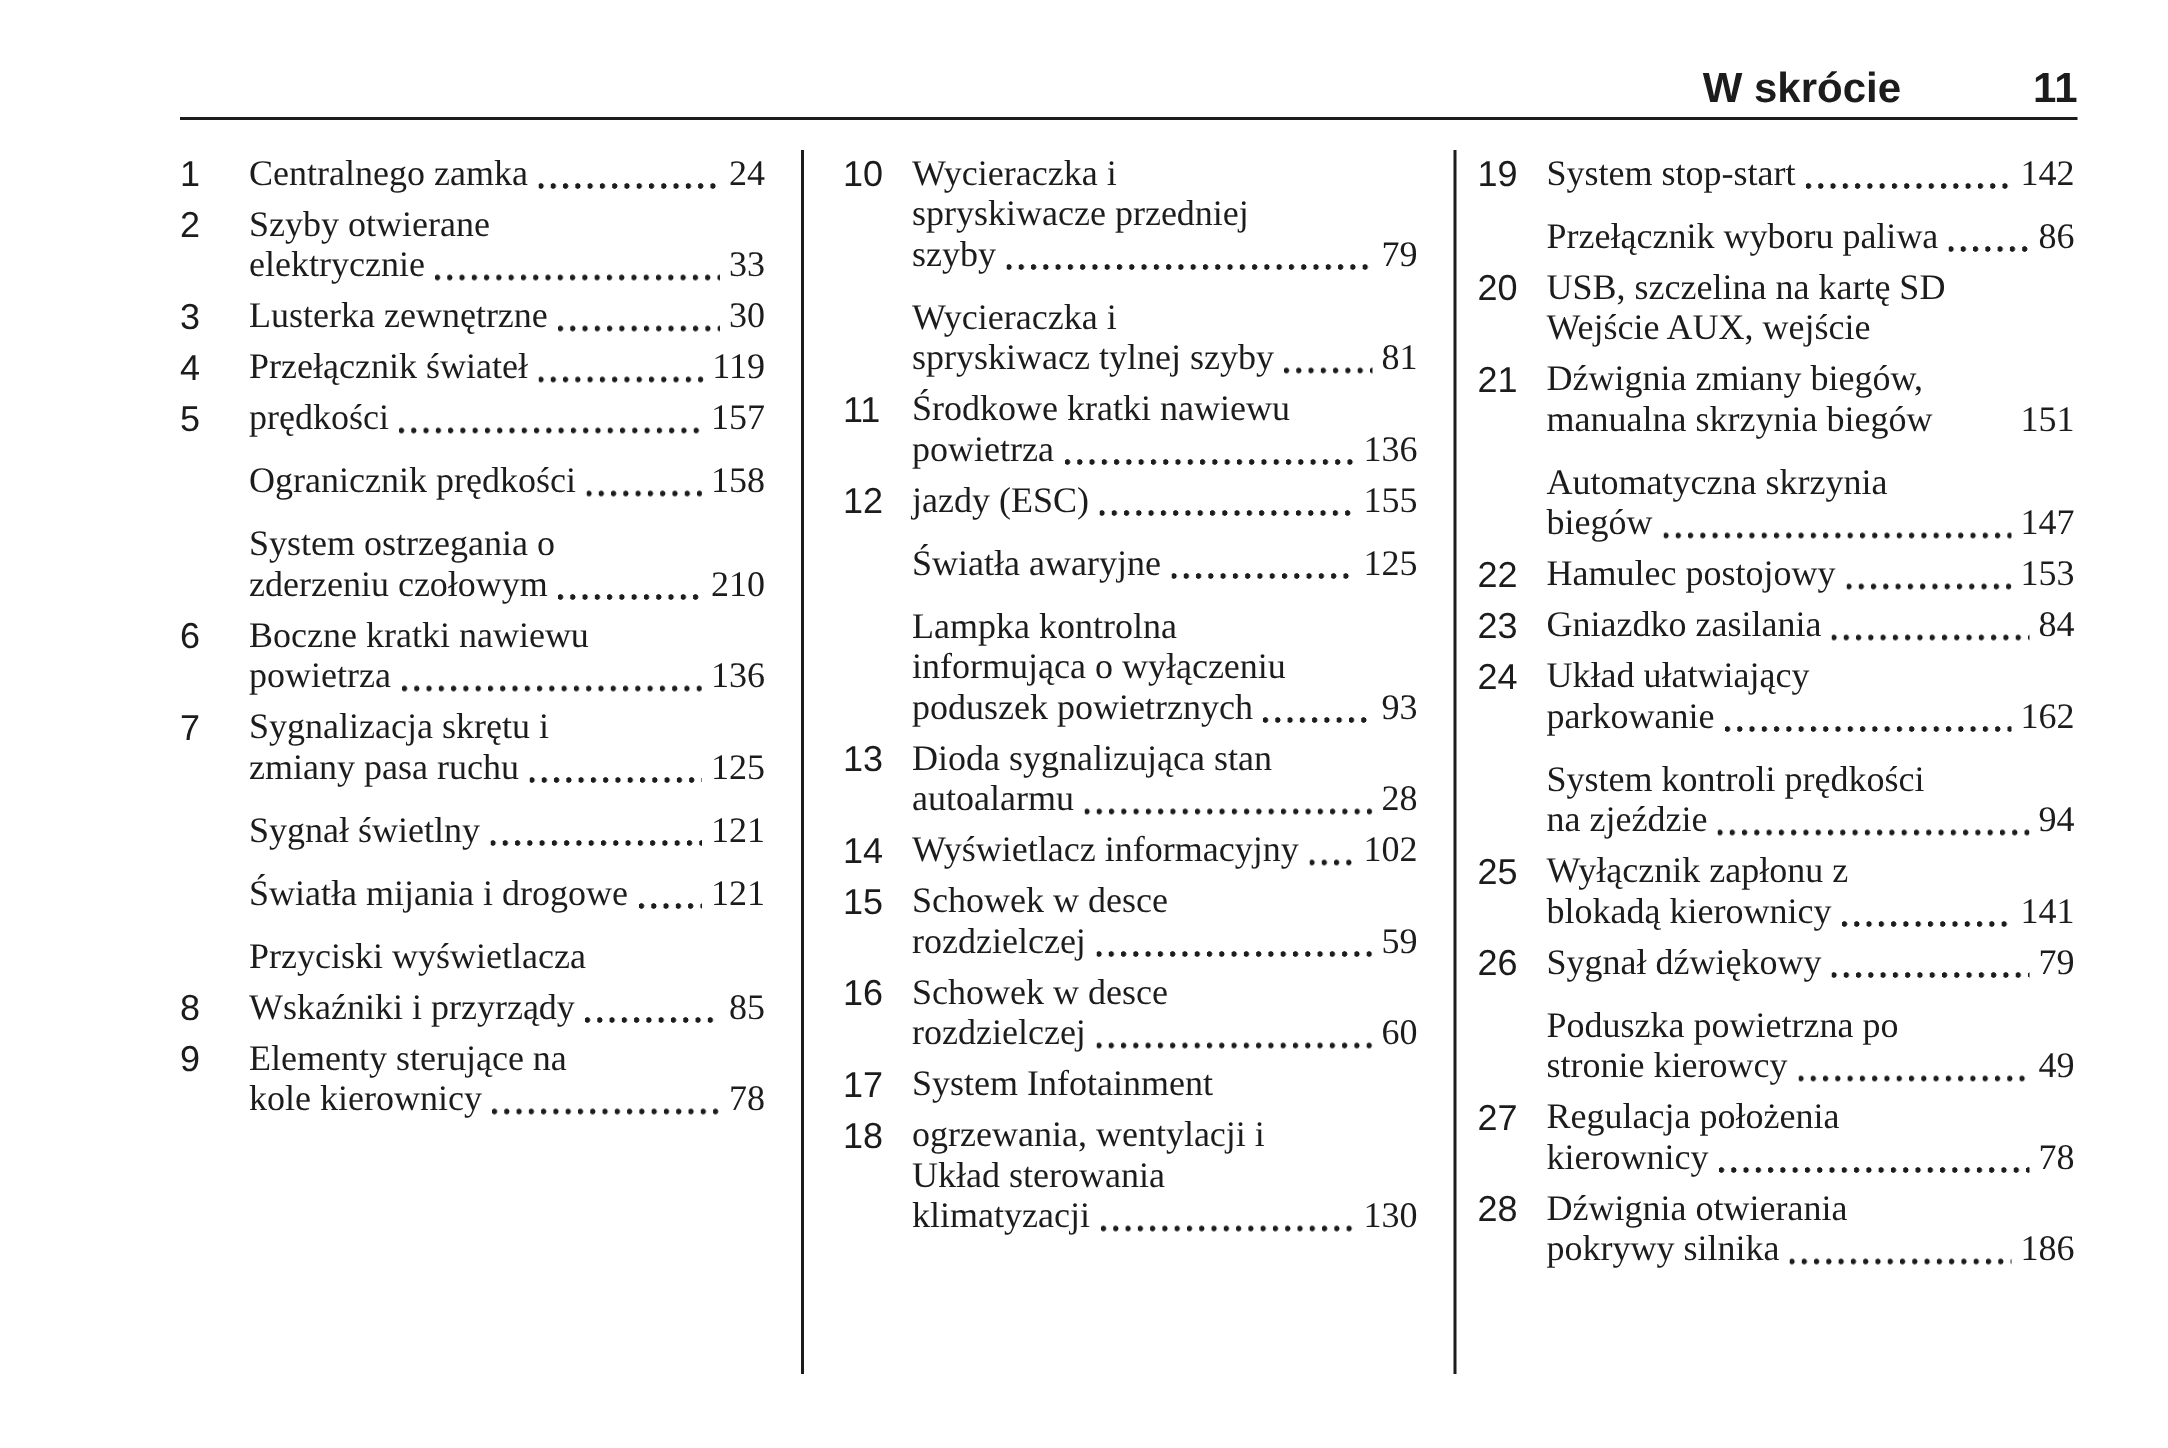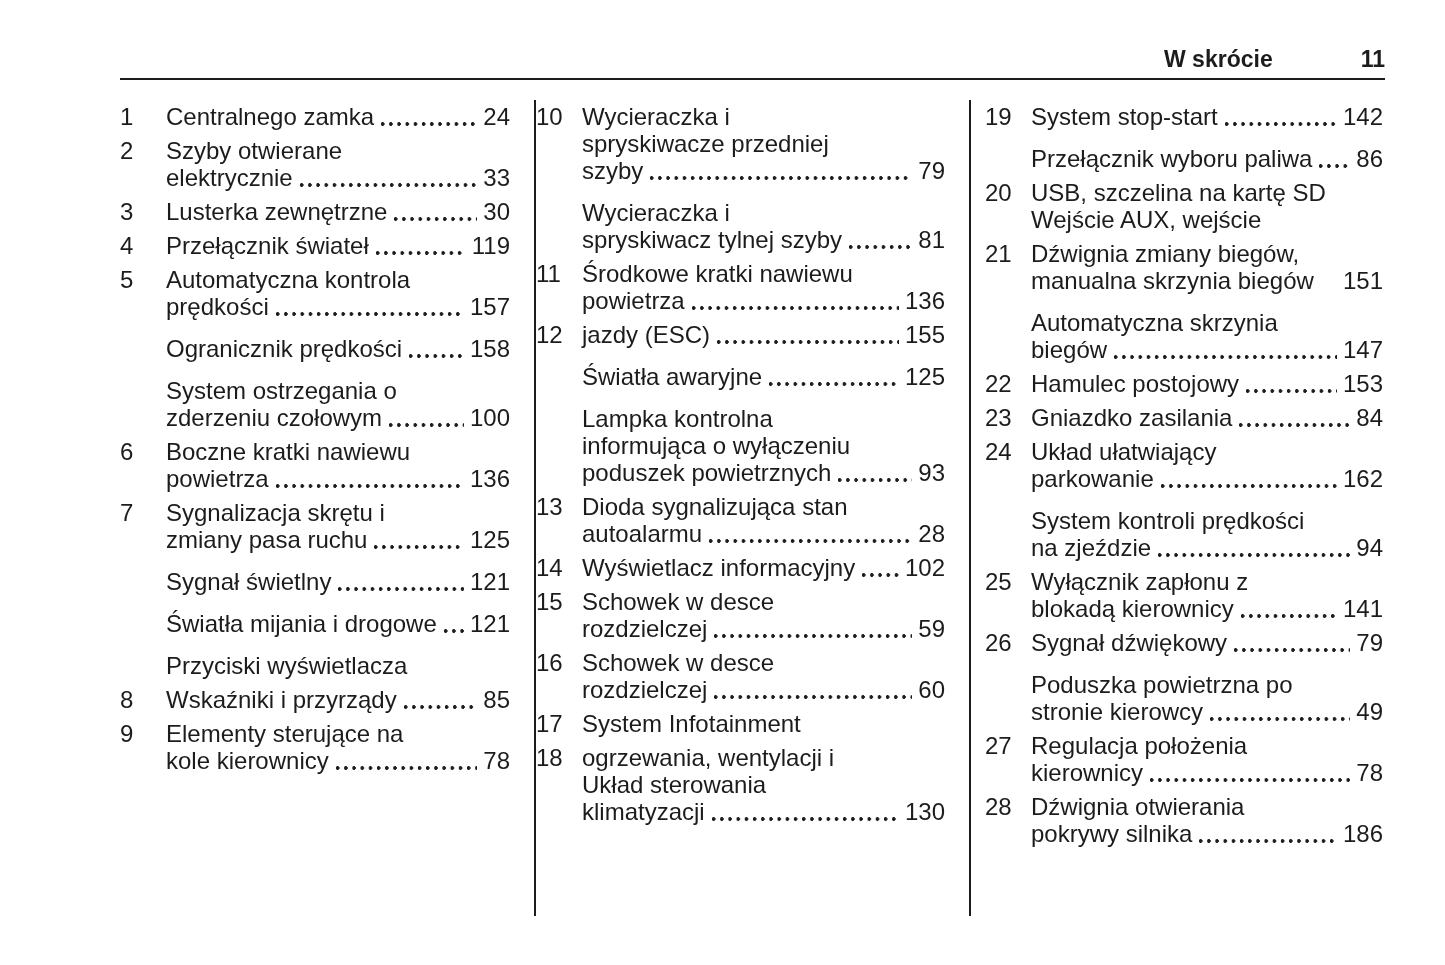--- a/index.html
+++ b/index.html
@@ -22,21 +22,21 @@
   }
   .header {
     position: absolute;
     left: 120px;
     right: 60px;
     top: 44px;
     display: flex;
     justify-content: flex-end;
     align-items: baseline;
     font-weight: 700;
-    font-size: 23px;
+    font-size: 28px;
     line-height: 30px;
   }
   .header .pagenum {
     margin-left: 88px;
   }
   .rule {
     position: absolute;
     left: 120px;
     right: 60px;
     top: 78px;
@@ -50,20 +50,21 @@
     display: flex;
     align-items: stretch;
   }
   .col {
     box-sizing: border-box;
     padding-top: 3px;
   }
   .col1 { width: 414px; padding-right: 24px; }
   .col2 {
     width: 437px;
+    padding-left: 26px;
     padding-right: 24px;
     border-left: 2px solid #1c1c1c;
     border-right: 2px solid #1c1c1c;
   }
   .col3 { width: 414px; padding-left: 14px; padding-right: 2px; }
 
   .entry {
     display: flex;
     margin-top: 7px;
     font-size: 24px;
@@ -72,20 +73,21 @@
   .entry.sub { margin-top: 15px; }
   .entry:first-child { margin-top: 0; }
   .num {
     width: 46px;
     flex: 0 0 46px;
   }
   .body {
     flex: 1 1 auto;
     min-width: 0;
     display: block;
+    font-family: Liberation Serif, serif;
   }
   .line {
     display: flex;
     align-items: baseline;
     white-space: nowrap;
   }
   .txt { flex: 0 0 auto; }
   .leader {
     flex: 1 1 auto;
     min-width: 10px;
@@ -151,23 +153,20 @@
               <span class="txt">Przełącznik świateł</span>
               <span class="leader"></span>
               <span class="pg">119</span>
             </span>
           </span>
         </div>
         <div class="entry">
           <span class="num">5</span>
           <span class="body">
             <span class="line">
-              <span class="txt">Automatyczna kontrola</span>
-            </span>
-            <span class="line">
               <span class="txt">prędkości</span>
               <span class="leader"></span>
               <span class="pg">157</span>
             </span>
           </span>
         </div>
         <div class="entry sub">
           <span class="num"></span>
           <span class="body">
             <span class="line">
@@ -179,21 +178,21 @@
         </div>
         <div class="entry sub">
           <span class="num"></span>
           <span class="body">
             <span class="line">
               <span class="txt">System ostrzegania o</span>
             </span>
             <span class="line">
               <span class="txt">zderzeniu czołowym</span>
               <span class="leader"></span>
-              <span class="pg">100</span>
+              <span class="pg">210</span>
             </span>
           </span>
         </div>
         <div class="entry">
           <span class="num">6</span>
           <span class="body">
             <span class="line">
               <span class="txt">Boczne kratki nawiewu</span>
             </span>
             <span class="line">

